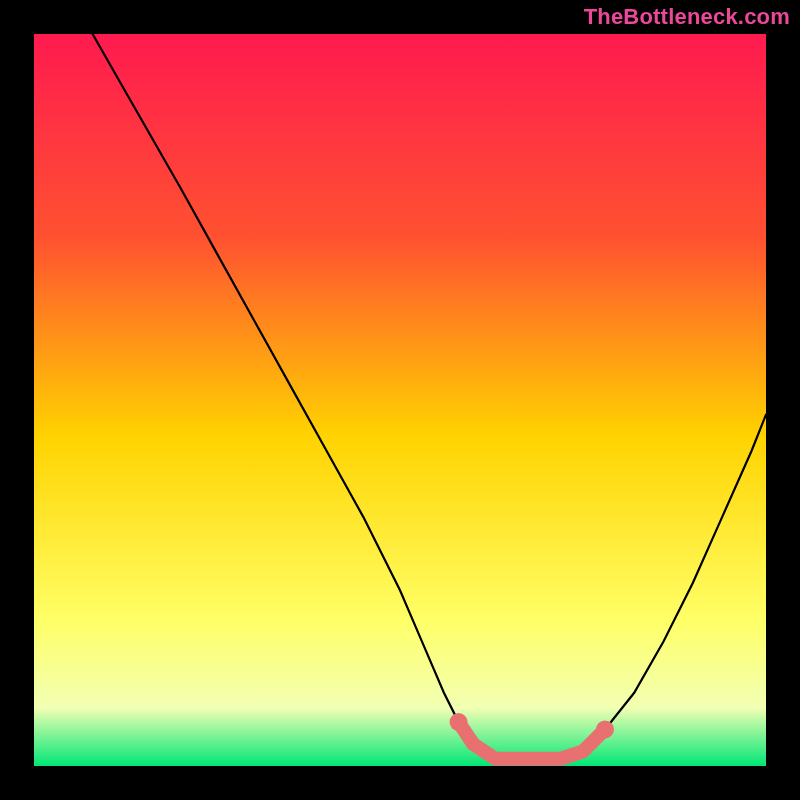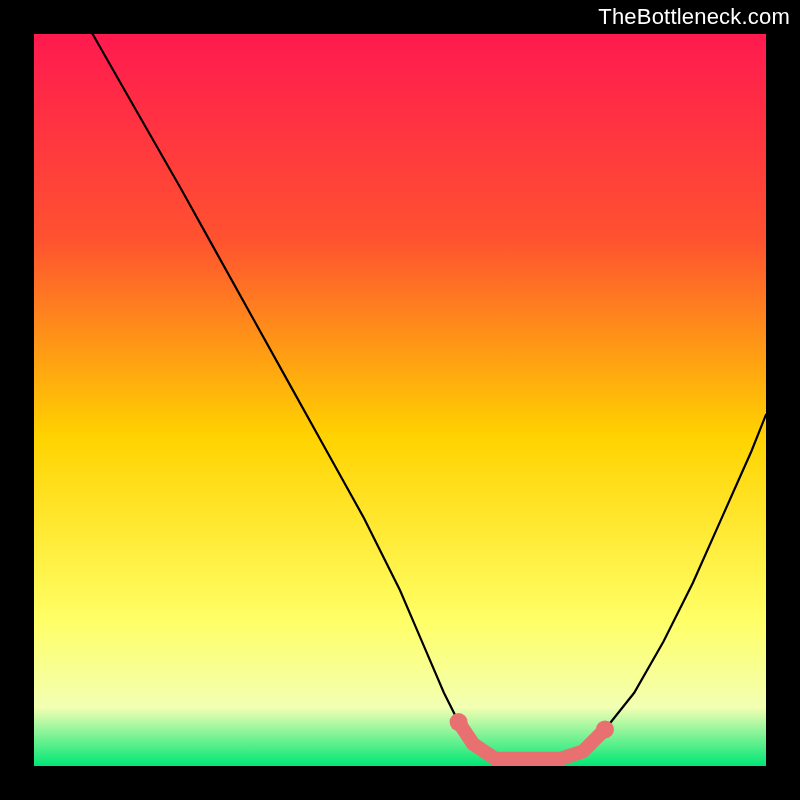--- a/index.html
+++ b/index.html
@@ -14,23 +14,23 @@
   .frame {
     position: relative;
     width: 800px;
     height: 800px;
     background: #000;
   }
   .watermark {
     position: absolute;
     top: 4px;
     right: 10px;
-    color: #ffffff;
+    color: #ec4899;
     font-size: 22px;
-    font-weight: 400;
+    font-weight: 700;
     z-index: 10;
     letter-spacing: 0.2px;
     text-align: right;
   }
   .plot-area {
     position: absolute;
     left: 34px;
     top: 34px;
     width: 732px;
     height: 732px;

